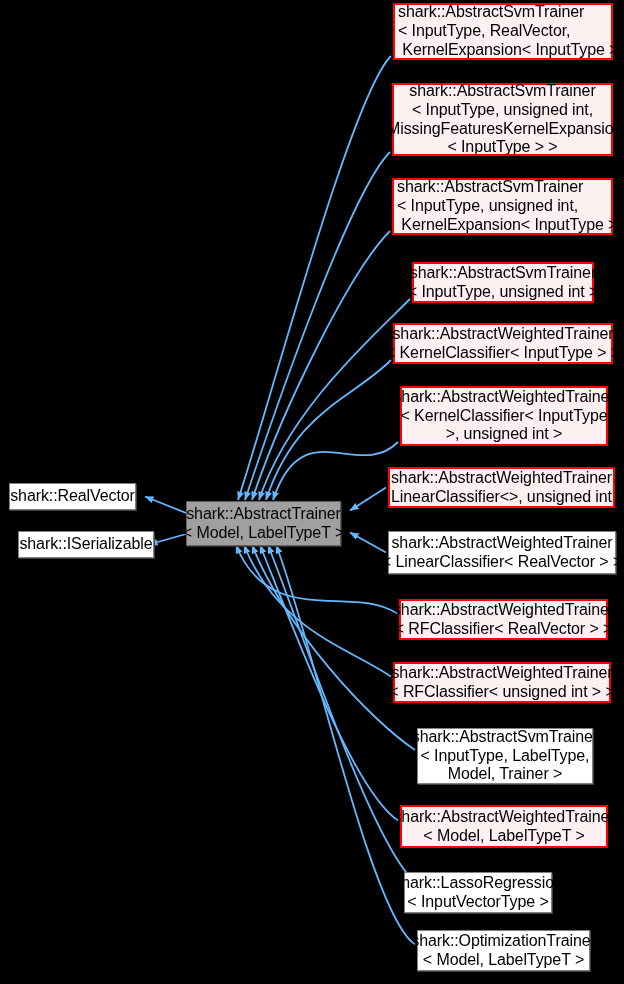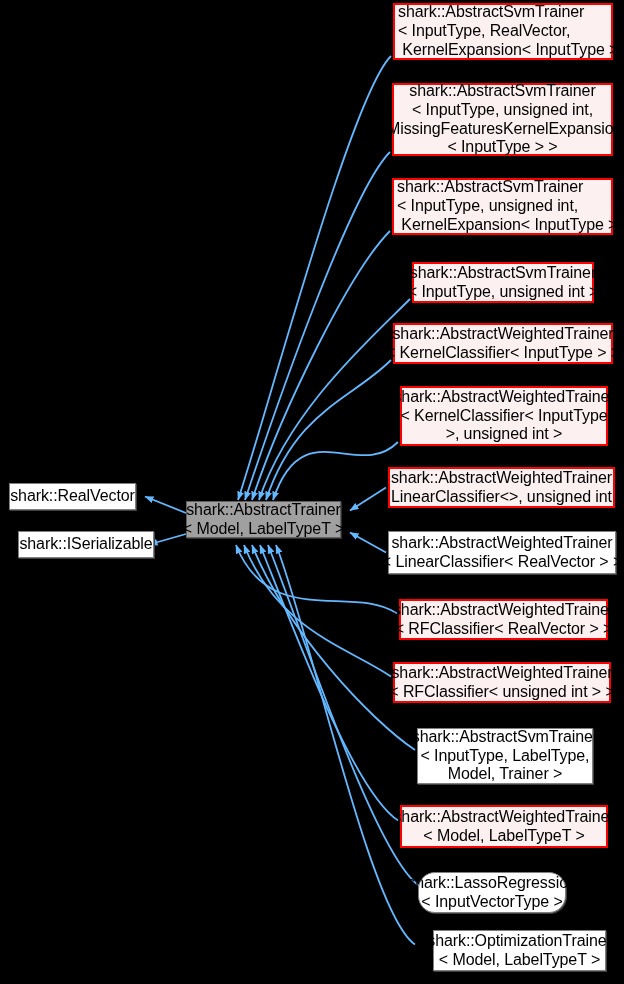--- a/index.html
+++ b/index.html
@@ -81,21 +81,21 @@
         <path d="M 397 613.5 C 352 583.5, 270 630, 236 545" stroke="#63b8ff" stroke-width="1.8" fill="none" marker-end="url(#arrowhead)"></path>
         <path d="M 391 676.5 C 346 646.5, 278 630, 244 545" stroke="#63b8ff" stroke-width="1.8" fill="none" marker-end="url(#arrowhead)"></path>
         <path d="M 415 750 C 370 720, 286 630, 252 545" stroke="#63b8ff" stroke-width="1.8" fill="none" marker-end="url(#arrowhead)"></path>
         <path d="M 398 820.5 C 353 790.5, 294 630, 260 545" stroke="#63b8ff" stroke-width="1.8" fill="none" marker-end="url(#arrowhead)"></path>
         <path d="M 420 886.5 C 375 856.5, 302 630, 268 545" stroke="#63b8ff" stroke-width="1.8" fill="none" marker-end="url(#arrowhead)"></path>
         <path d="M 415 944.5 C 370 914.5, 310 630, 276 545" stroke="#63b8ff" stroke-width="1.8" fill="none" marker-end="url(#arrowhead)"></path>
       </g>
   </svg>
 
   <div id="nodes-layer">
-      <div class="node node-current" style="left: 186px; top: 501px; width: 155px; height: 37px;"><span class="node-label">shark::AbstractTrainer
+      <div class="node node-current" style="left: 186px; top: 501px; width: 155px; height: 45px;"><span class="node-label">shark::AbstractTrainer
 &lt; Model, LabelTypeT &gt;</span></div>
       <div class="node node-gray" style="left: 9px; top: 483px; width: 127px; height: 27px;"><span class="node-label">shark::RealVector</span></div>
       <div class="node node-gray" style="left: 18px; top: 531px; width: 136px; height: 27px;"><span class="node-label">shark::ISerializable</span></div>
       <div class="node node-red" style="left: 393px; top: 3px; width: 220px; height: 57px; justify-content: flex-start; text-align: left;"><span class="node-label">shark::AbstractSvmTrainer
 &lt; InputType, RealVector,
  KernelExpansion&lt; InputType &gt; &gt;</span></div>
       <div class="node node-red" style="left: 392px; top: 83px; width: 221px; height: 73px;"><span class="node-label">shark::AbstractSvmTrainer
 &lt; InputType, unsigned int,
  MissingFeaturesKernelExpansion
 &lt; InputType &gt; &gt;</span></div>
@@ -115,19 +115,19 @@
 &lt; LinearClassifier&lt; RealVector &gt; &gt;</span></div>
       <div class="node node-red" style="left: 399px; top: 599px; width: 209px; height: 41px;"><span class="node-label">shark::AbstractWeightedTrainer
 &lt; RFClassifier&lt; RealVector &gt; &gt;</span></div>
       <div class="node node-red" style="left: 393px; top: 662px; width: 218px; height: 41px;"><span class="node-label">shark::AbstractWeightedTrainer
 &lt; RFClassifier&lt; unsigned int &gt; &gt;</span></div>
       <div class="node node-gray" style="left: 417px; top: 728px; width: 176px; height: 56px;"><span class="node-label">shark::AbstractSvmTrainer
 &lt; InputType, LabelType,
 Model, Trainer &gt;</span></div>
       <div class="node node-red" style="left: 400px; top: 805px; width: 208px; height: 43px;"><span class="node-label">shark::AbstractWeightedTrainer
 &lt; Model, LabelTypeT &gt;</span></div>
-      <div class="node node-gray" style="left: 418px; top: 872px; width: 148px; height: 41px; border-radius: 17px;"><span class="node-label">shark::LassoRegression
+      <div class="node node-gray" style="left: 404px; top: 872px; width: 148px; height: 41px;"><span class="node-label">shark::LassoRegression
 &lt; InputVectorType &gt;</span></div>
-      <div class="node node-gray" style="left: 417px; top: 930px; width: 173px; height: 41px; margin-left: 16px;"><span class="node-label">shark::OptimizationTrainer
+      <div class="node node-gray" style="left: 417px; top: 930px; width: 173px; height: 41px;"><span class="node-label">shark::OptimizationTrainer
 &lt; Model, LabelTypeT &gt;</span></div>
     </div>
 
 </div>
 
 </body></html>

